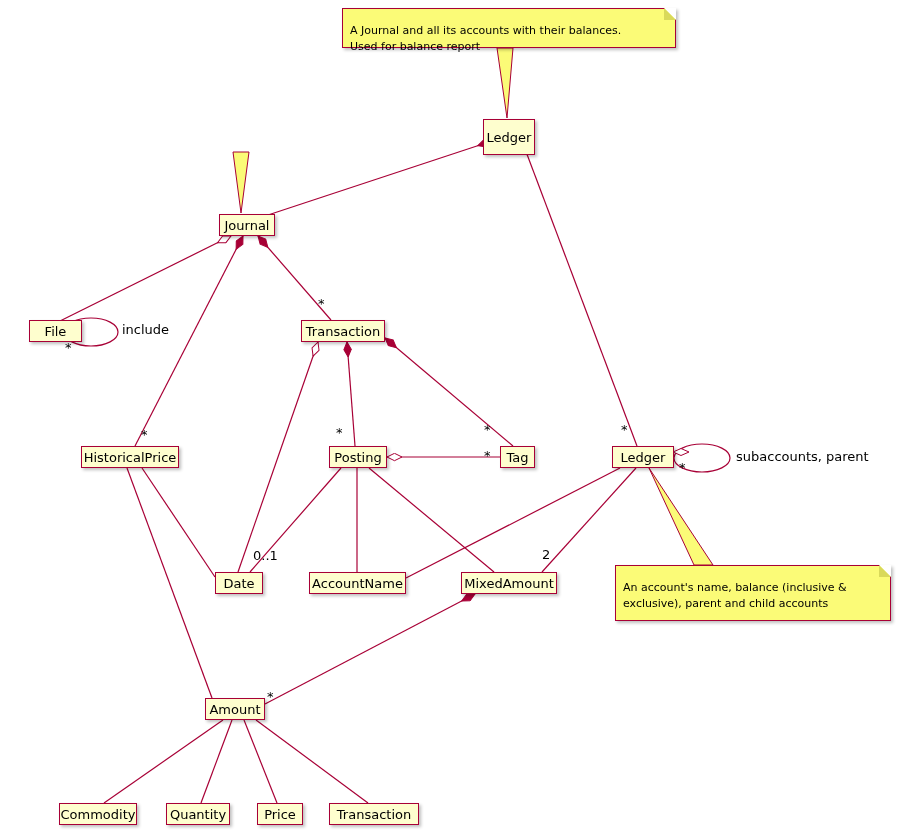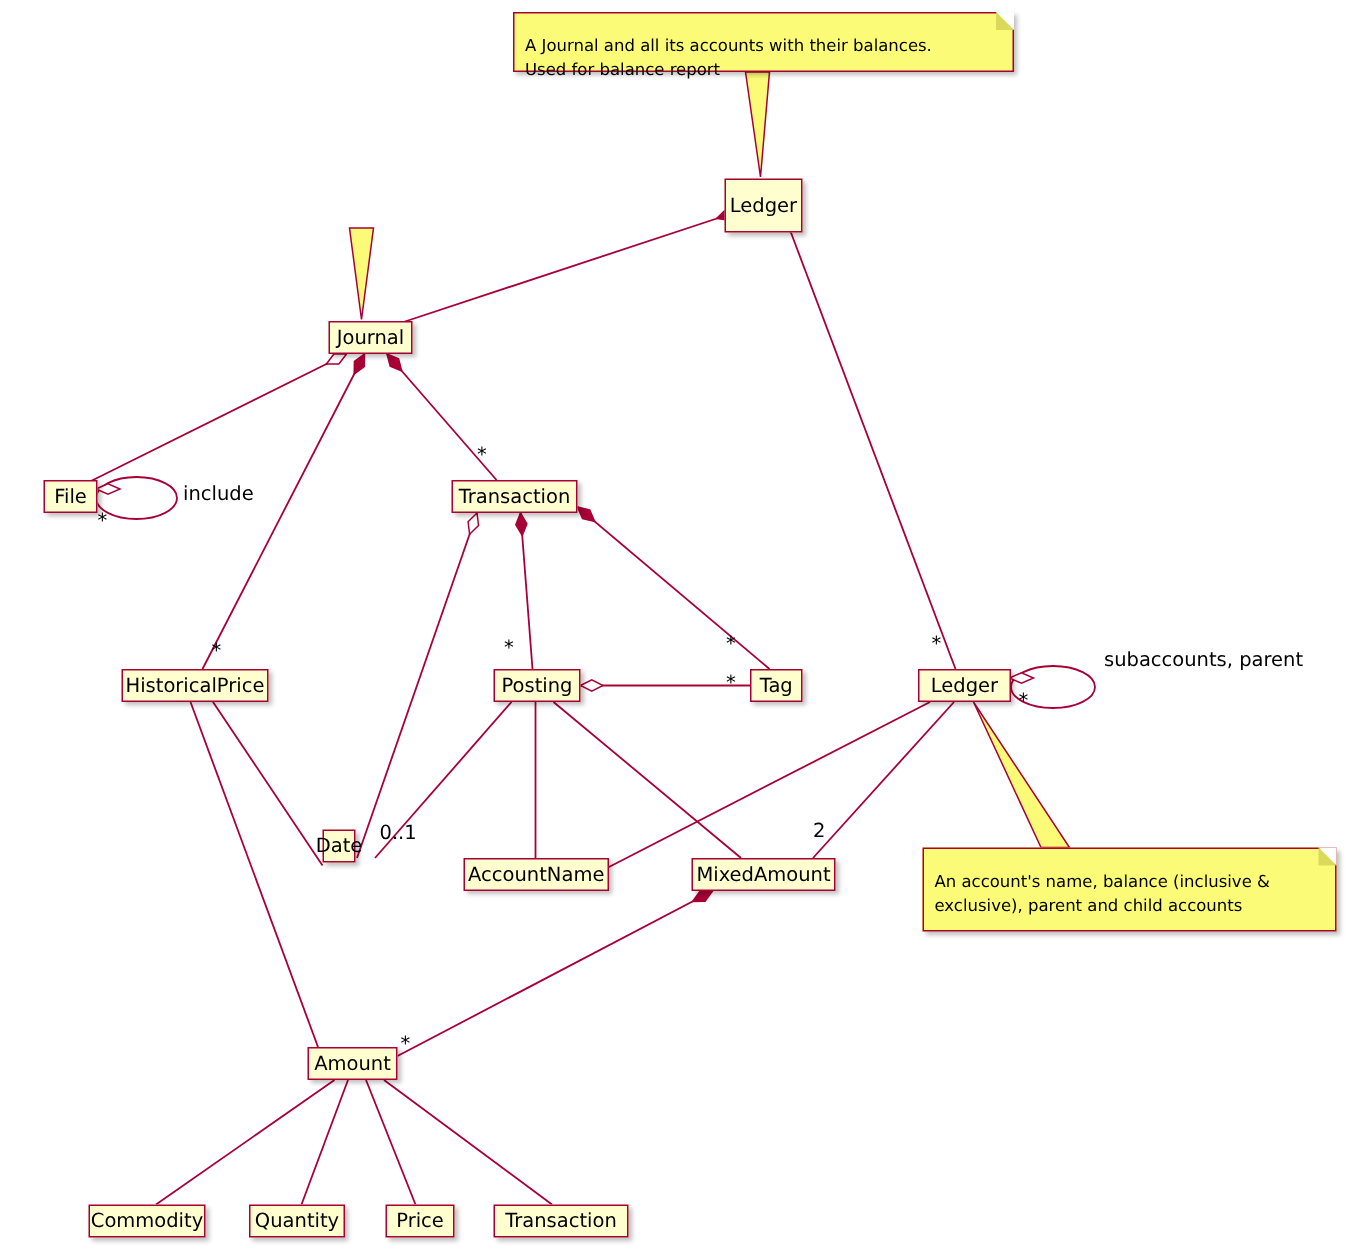--- a/index.html
+++ b/index.html
@@ -119,42 +119,42 @@
     <div>Used for balance report</div>
   </div>
   <div class="note" style="left:615px;top:565px;width:276px;height:56px">
     <span class="fold"></span>
     <div>An account's name, balance (inclusive &amp;</div>
     <div>exclusive), parent and child accounts</div>
   </div>
 
   <div class="uml-class" style="left:483px;top:119px;width:52px;height:36px">Ledger</div>
   <div class="uml-class" style="left:219px;top:214px;width:56px;height:22px">Journal</div>
-  <div class="uml-class" style="left:29px;top:320px;width:36px;height:22px">File</div>
+  <div class="uml-class" style="left:29px;top:320px;width:53px;height:22px">File</div>
   <div class="uml-class" style="left:301px;top:320px;width:84px;height:22px">Transaction</div>
   <div class="uml-class" style="left:81px;top:446px;width:98px;height:22px">HistoricalPrice</div>
   <div class="uml-class" style="left:329px;top:446px;width:58px;height:22px">Posting</div>
   <div class="uml-class" style="left:500px;top:446px;width:35px;height:22px">Tag</div>
   <div class="uml-class" style="left:612px;top:446px;width:62px;height:22px">Ledger</div>
-  <div class="uml-class" style="left:215px;top:553px;width:22px;height:22px">Date</div>
+  <div class="uml-class" style="left:215px;top:572px;width:48px;height:22px">Date</div>
   <div class="uml-class" style="left:309px;top:572px;width:97px;height:22px">AccountName</div>
   <div class="uml-class" style="left:461px;top:572px;width:96px;height:22px">MixedAmount</div>
   <div class="uml-class" style="left:205px;top:698px;width:60px;height:22px">Amount</div>
   <div class="uml-class" style="left:59px;top:803px;width:78px;height:22px">Commodity</div>
   <div class="uml-class" style="left:166px;top:803px;width:64px;height:22px">Quantity</div>
   <div class="uml-class" style="left:257px;top:803px;width:46px;height:22px">Price</div>
   <div class="uml-class" style="left:329px;top:803px;width:90px;height:22px">Transaction</div>
 
   <span class="elabel" style="left:621px;top:423px">*</span>
   <span class="elabel" style="left:318px;top:297px">*</span>
   <span class="elabel" style="left:141px;top:428px">*</span>
   <span class="elabel" style="left:336px;top:426px">*</span>
   <span class="elabel" style="left:484px;top:423px">*</span>
   <span class="elabel" style="left:484px;top:449px">*</span>
   <span class="elabel" style="left:253px;top:549px">0..1</span>
   <span class="elabel" style="left:542px;top:548px">2</span>
   <span class="elabel" style="left:267px;top:690px">*</span>
   <span class="elabel" style="left:122px;top:323px">include</span>
   <span class="elabel" style="left:65px;top:341px">*</span>
-  <span class="elabel" style="left:736px;top:434px">subaccounts, parent</span>
+  <span class="elabel" style="left:736px;top:450px">subaccounts, parent</span>
   <span class="elabel" style="left:679px;top:461px">*</span>
 
 </div>
 
 </body></html>

